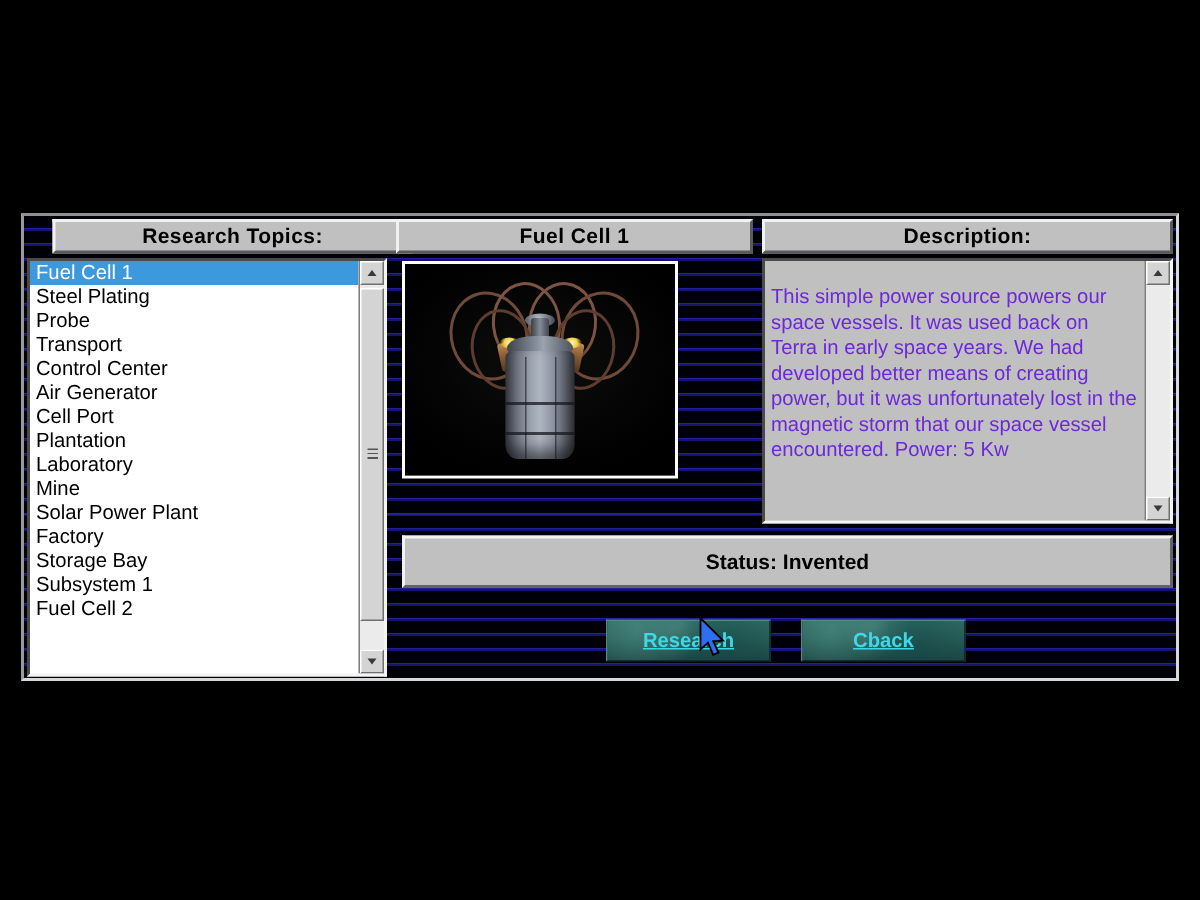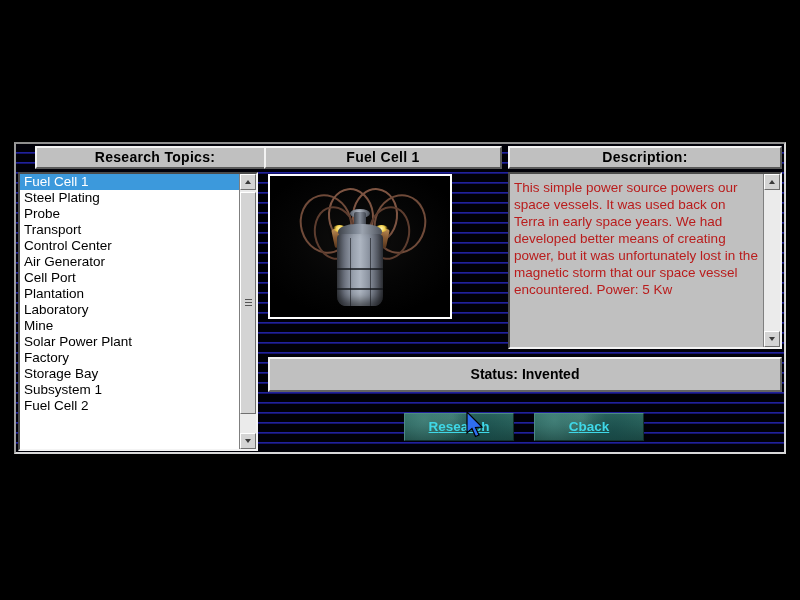--- a/index.html
+++ b/index.html
@@ -308,24 +308,24 @@
   #desc-box {
     left: 492px;
     top: 28px;
     width: 274px;
     height: 177px;
     background: #c0c0c0;
     display: flex;
   }
   #desc-text {
     flex: 1 1 auto;
-    padding: 5px 4px 0 4px;
+    padding: 15px 4px 0 4px;
     font-size: 13.5px;
     line-height: 17px;
-    color: #b91c1c;
+    color: #6d28d9;
     overflow: hidden;
     background: #c0c0c0;
     word-wrap: break-word;
   }
 
   
   #status-bar {
     position: absolute;
     left: 252px;
     top: 213px;

